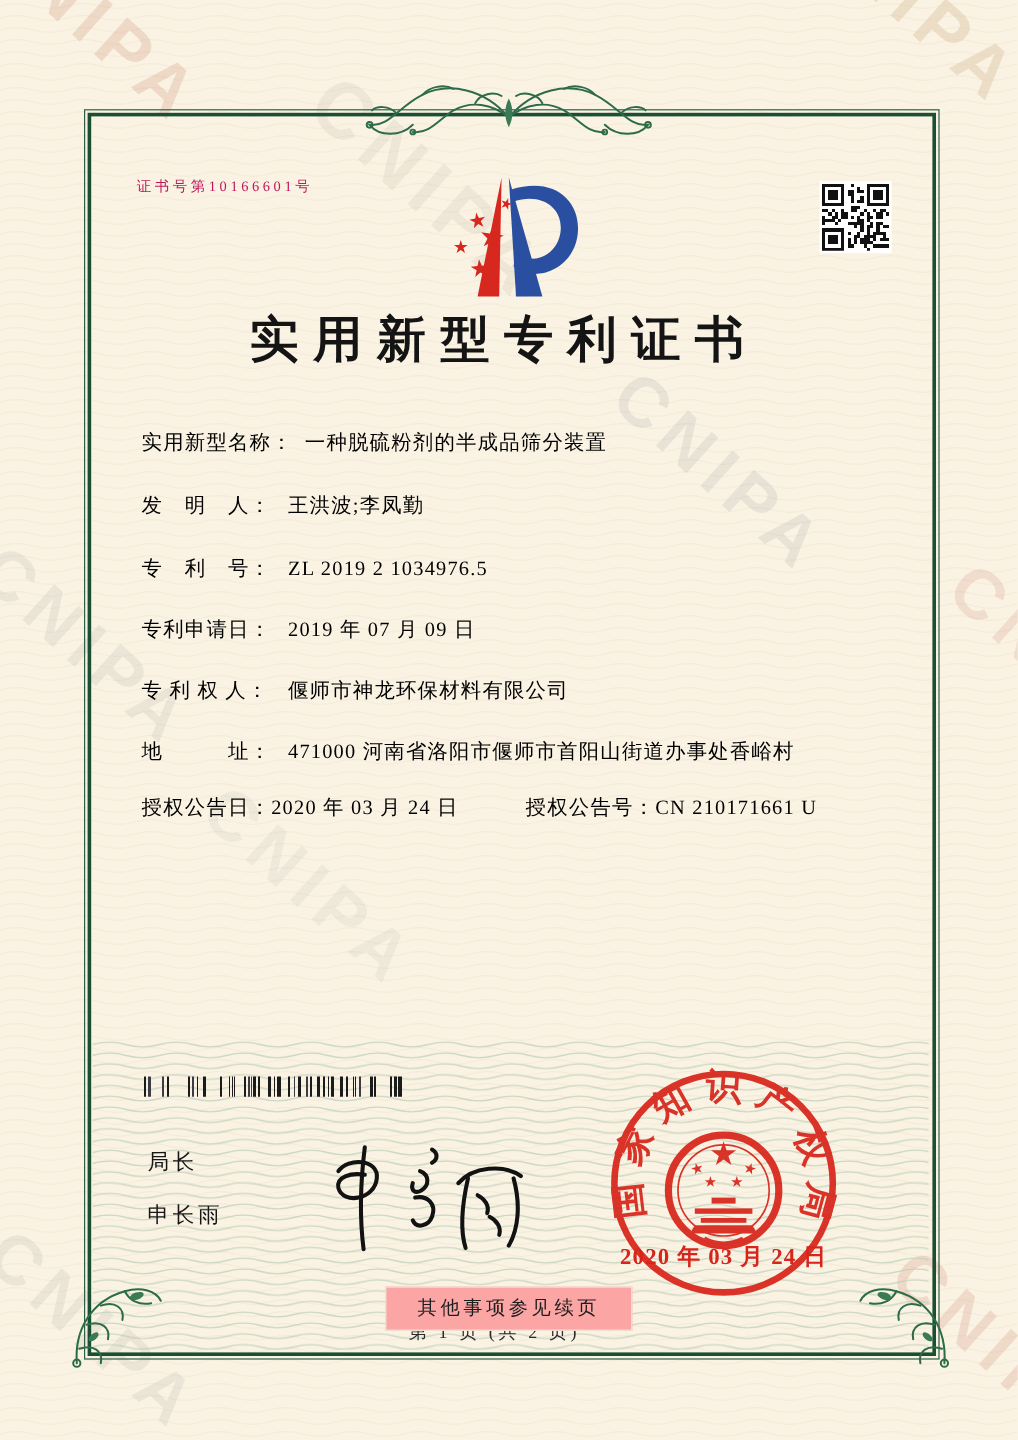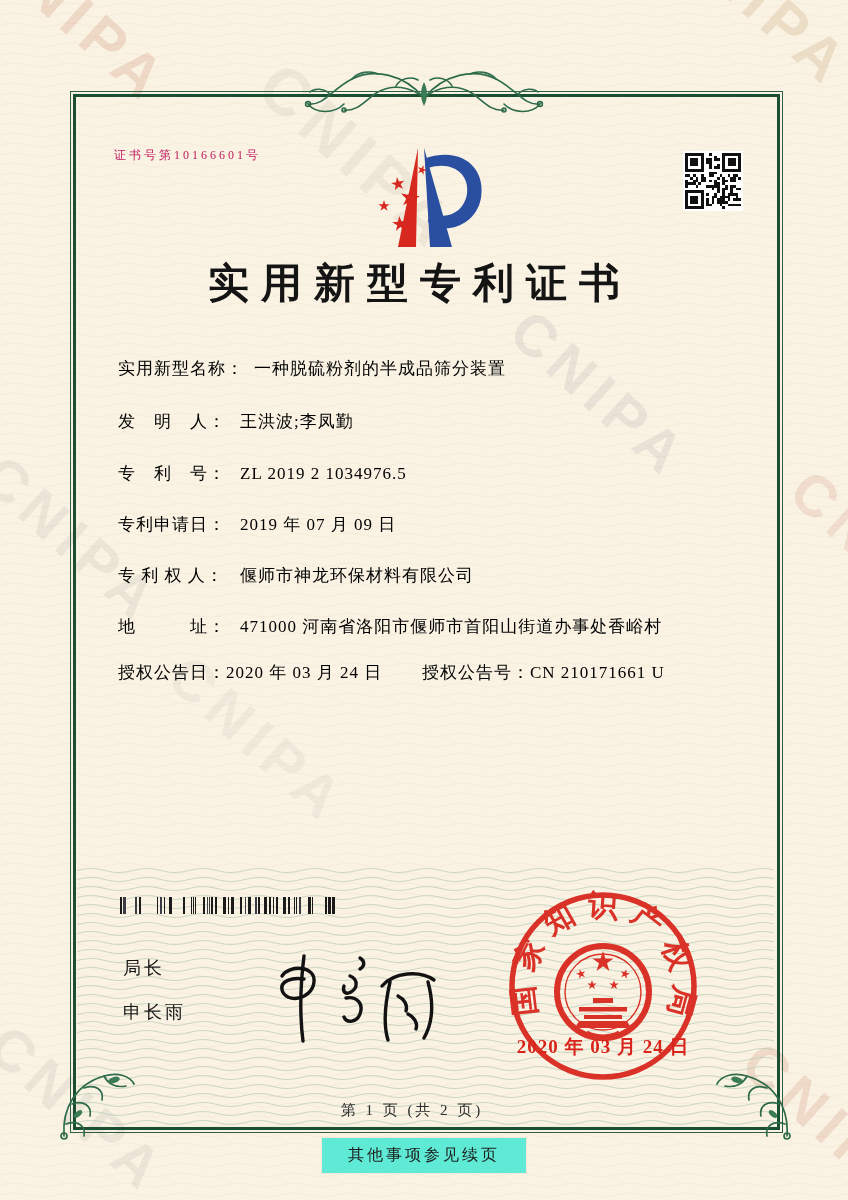--- a/index.html
+++ b/index.html
@@ -24,21 +24,21 @@
   .certno{
     position:absolute;left:114px;top:147px;font-size:12px;letter-spacing:3px;color:#be185d;
   }
   .title{
     position:absolute;left:0;top:256px;width:840px;text-align:center;
     font-size:41px;font-weight:bold;letter-spacing:12px;color:#141414;
   }
   .row{position:absolute;left:118px;font-size:17px;letter-spacing:1px;color:#000000;white-space:nowrap;}
   .row .lbl{display:inline-block;min-width:112px;}
   .row .val{margin-left:10px;}
-  .grant2{position:absolute;left:304px;top:0;}
+  .grant2{position:absolute;left:320px;top:0;}
   .body-text{
     position:absolute;left:118px;top:698px;width:616px;
     font-size:16.5px;line-height:26px;text-align:justify;color:#262626;
   }
   .body-text p{margin:0;text-indent:2em;}
   .qr{position:absolute;left:683px;top:151px;width:60px;height:60px;background:#fff;padding:2px;box-sizing:border-box;}
   .logo{position:absolute;left:376px;top:144px;width:114px;height:110px;}
   .barcode{position:absolute;left:120px;top:897px;width:216px;height:17px;}
   .signer{position:absolute;left:123px;top:956px;font-size:18px;letter-spacing:3px;color:#161616;font-family:Liberation Serif, serif;}
   .signer div{margin-bottom:20px;}
@@ -46,22 +46,22 @@
   .seal{position:absolute;left:505px;top:886px;width:196px;height:204px;}
   .seal-date{
     position:absolute;left:0;top:148px;width:196px;text-align:center;
     font-size:19px;color:#d8241a;letter-spacing:1px;font-weight:bold;white-space:nowrap;
   }
   .pagenum{
     position:absolute;left:0;top:1101px;width:824px;text-align:center;
     font-size:15px;letter-spacing:3px;color:#2c2c2c;
   }
   .footer-note{
-    position:absolute;left:424px;top:1137px;transform:translateX(-50%);
-    background:#5eead4;border:1px solid #f1e9d8;padding:7px 26px;
+    position:absolute;left:424px;top:1072px;transform:translateX(-50%);
+    background:#fca5a5;border:1px solid #f1e9d8;padding:7px 26px;
     font-size:16px;letter-spacing:3px;color:#1d1d1d;white-space:nowrap;
   }
   .ornament-top{position:absolute;left:300px;top:64px;width:248px;height:58px;}
   .ornament-bl{position:absolute;left:56px;top:1066px;width:82px;height:76px;}
   .ornament-br{position:absolute;left:713px;top:1066px;width:82px;height:76px;transform:scaleX(-1);}
 </style>
 </head>
 <body>
 
 <svg class="page-texture" width="848" height="1200">

